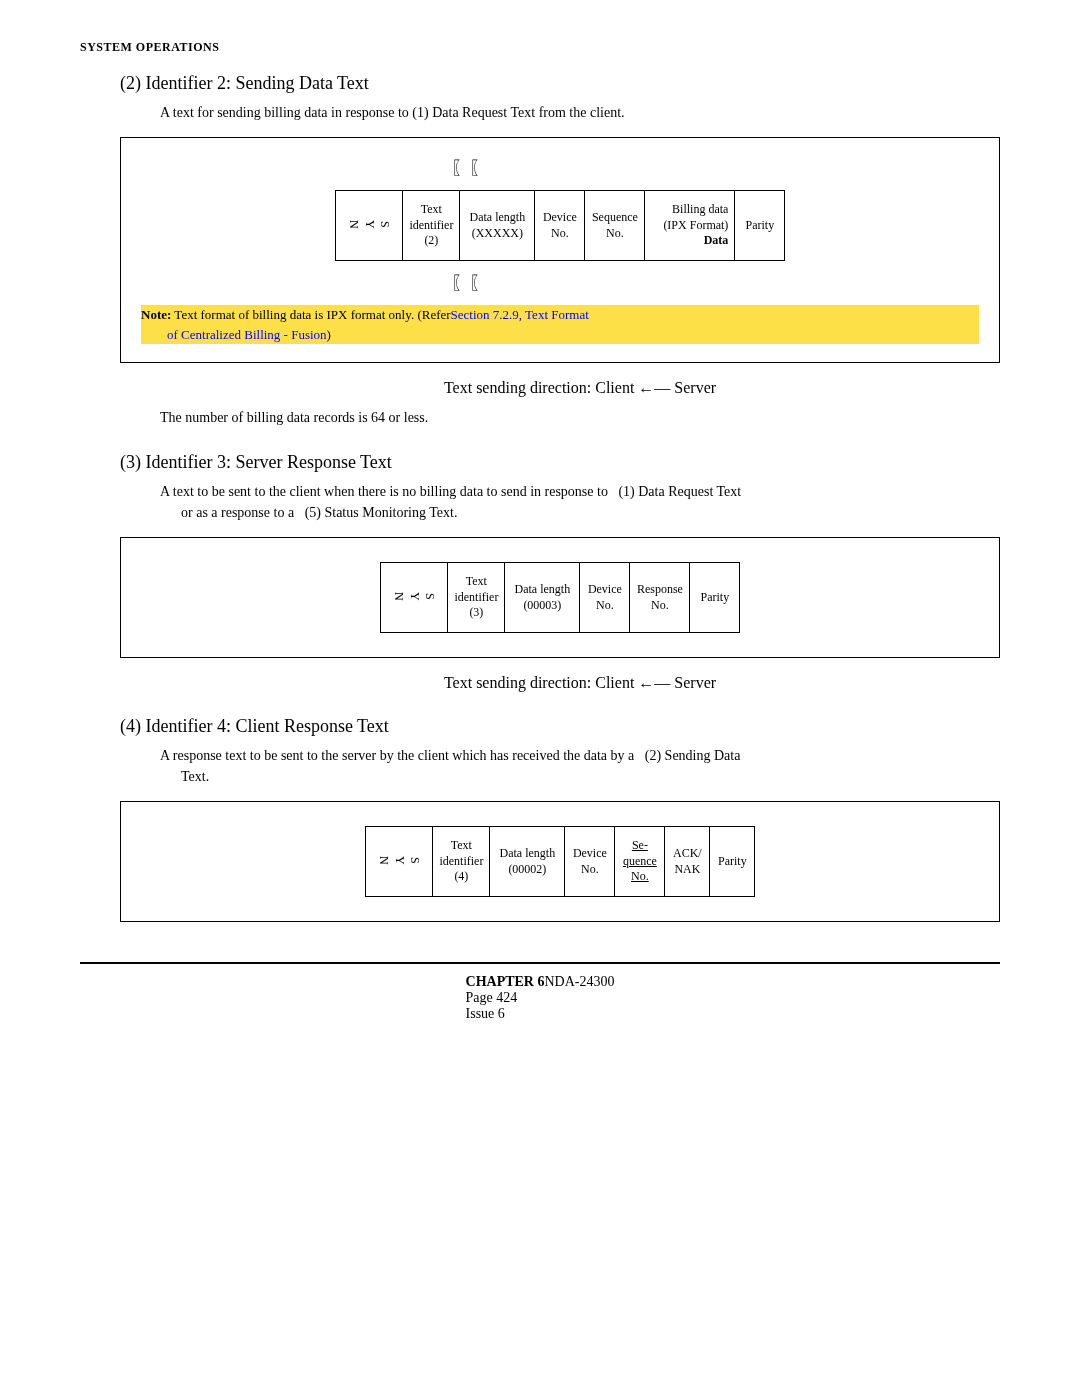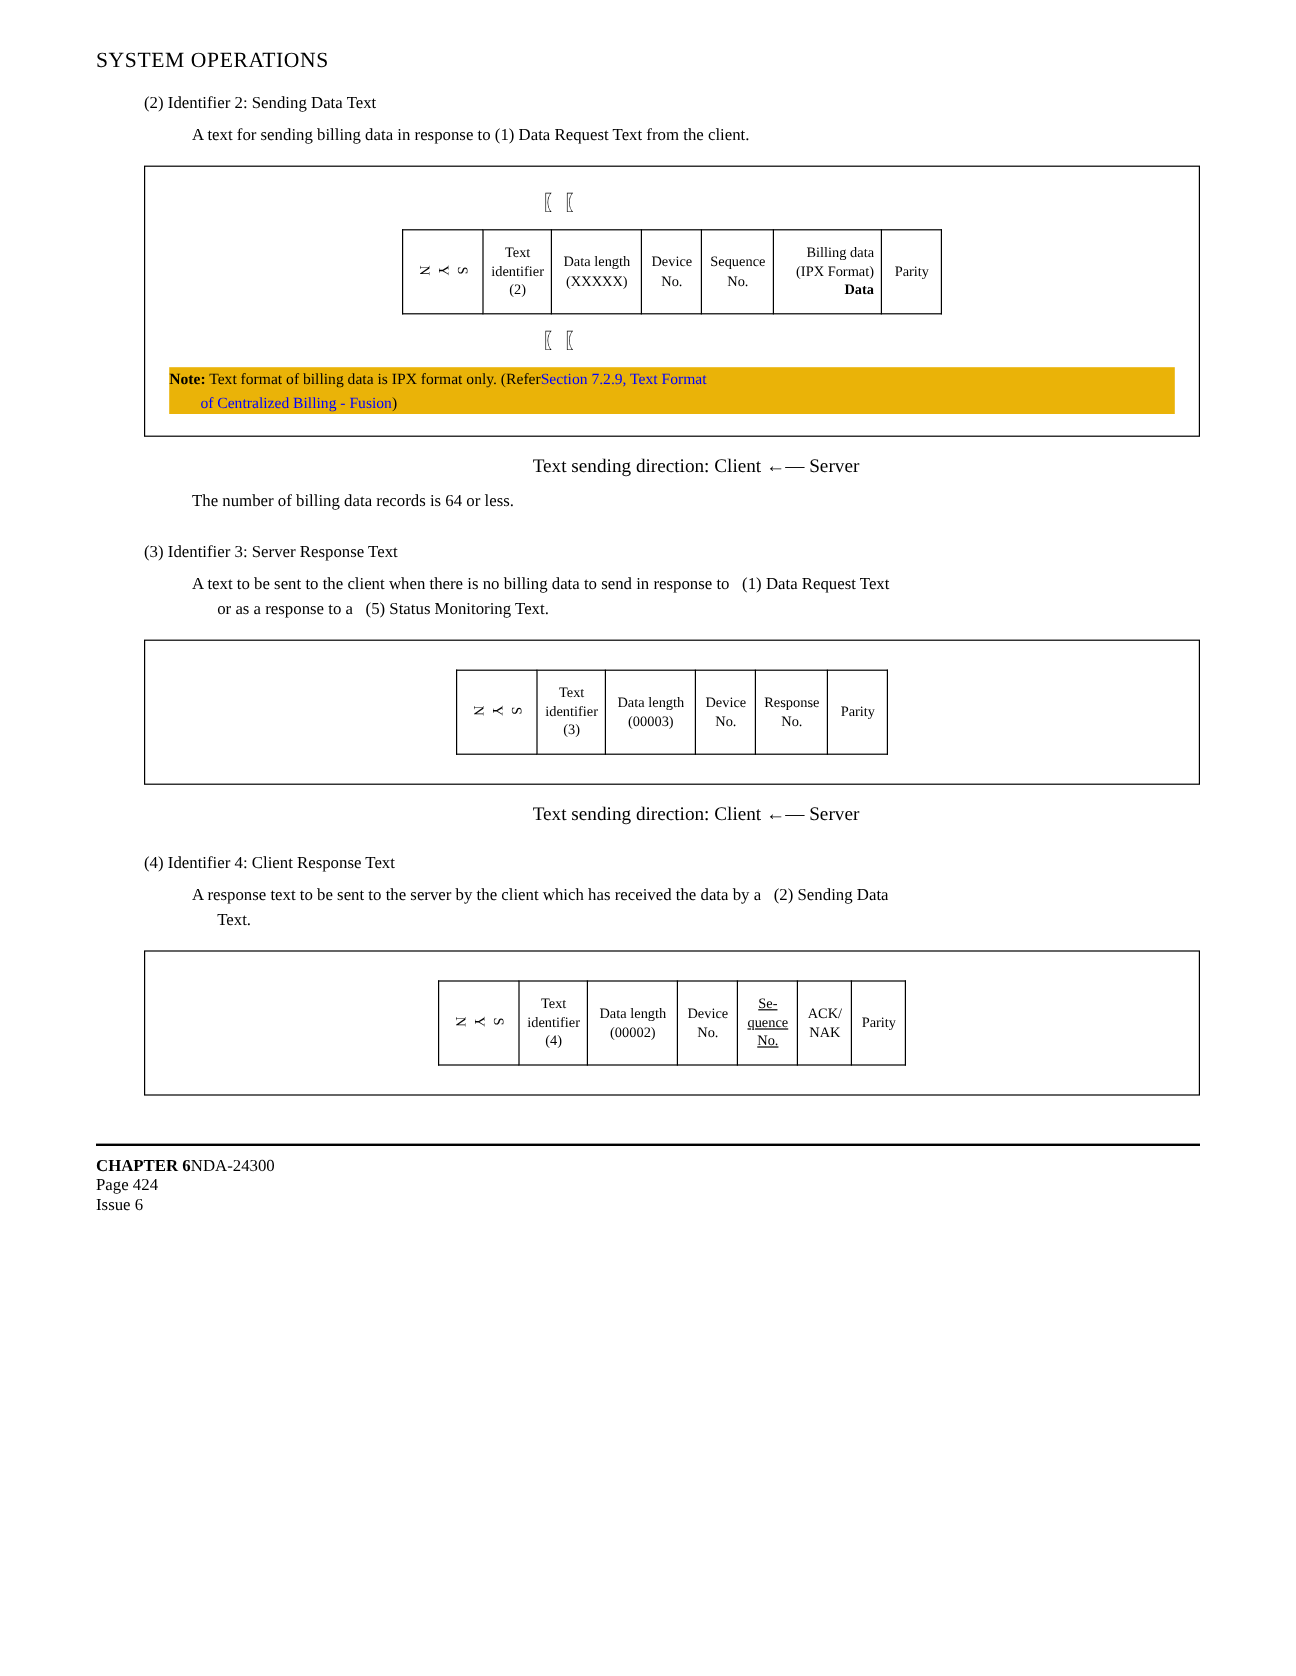--- a/index.html
+++ b/index.html
@@ -6,27 +6,27 @@
     body {
       font-family: 'Times New Roman', Times, serif;
       font-size: 14px;
       background: #fff;
       color: #000;
       width: 1080px;
       min-height: 1397px;
       padding: 40px 80px 40px 80px;
     }
     .section-heading {
-      font-weight: normal;
-      font-size: 18px;
+      font-weight: bold;
+      font-size: 12px;
       margin-bottom: 18px;
       letter-spacing: 0.5px;
     }
     .identifier-title {
-      font-size: 14px;
+      font-size: 18px;
       margin-bottom: 8px;
     }
     .description {
       font-size: 14px;
       margin-bottom: 14px;
       line-height: 1.5;
     }
     .diagram-box {
       border: 1px solid #000;
       padding: 18px 20px 18px 20px;
@@ -51,21 +51,21 @@
       line-height: 1.3;
     }
     .syn-cell {
       writing-mode: vertical-rl;
       text-orientation: mixed;
       letter-spacing: 2px;
       padding: 6px 4px;
       font-size: 12px;
     }
     .note-box {
-      background: #eab308;
+      background: #fde047;
       margin-top: 10px;
       font-size: 13px;
       line-height: 1.5;
     }
     .note-bold {
       font-weight: bold;
     }
     .note-link {
       color: blue;
       text-decoration: none;
@@ -167,20 +167,20 @@
           <td style="width:45px;">ACK/<br>NAK</td>
           <td style="width:45px;">Parity</td>
         </tr>
       </tbody>
         </table>
     </div>
   </div>
 
 </div>
 
-<div style="position:relative; margin-top:40px; border-top:2px solid #000; padding-top:10px; display:flex; justify-content:flex-start;">
+<div style="position:relative; margin-top:40px; border-top:2px solid #000; padding-top:10px; display:flex; justify-content:center;">
   <div>
     <div style="font-weight:bold;">CHAPTER 6</div>
     <div>Page 424</div>
     <div>Issue 6</div>
   </div>
   <div style="font-weight:normal;">NDA-24300</div>
 </div>
 
 </body></html>

